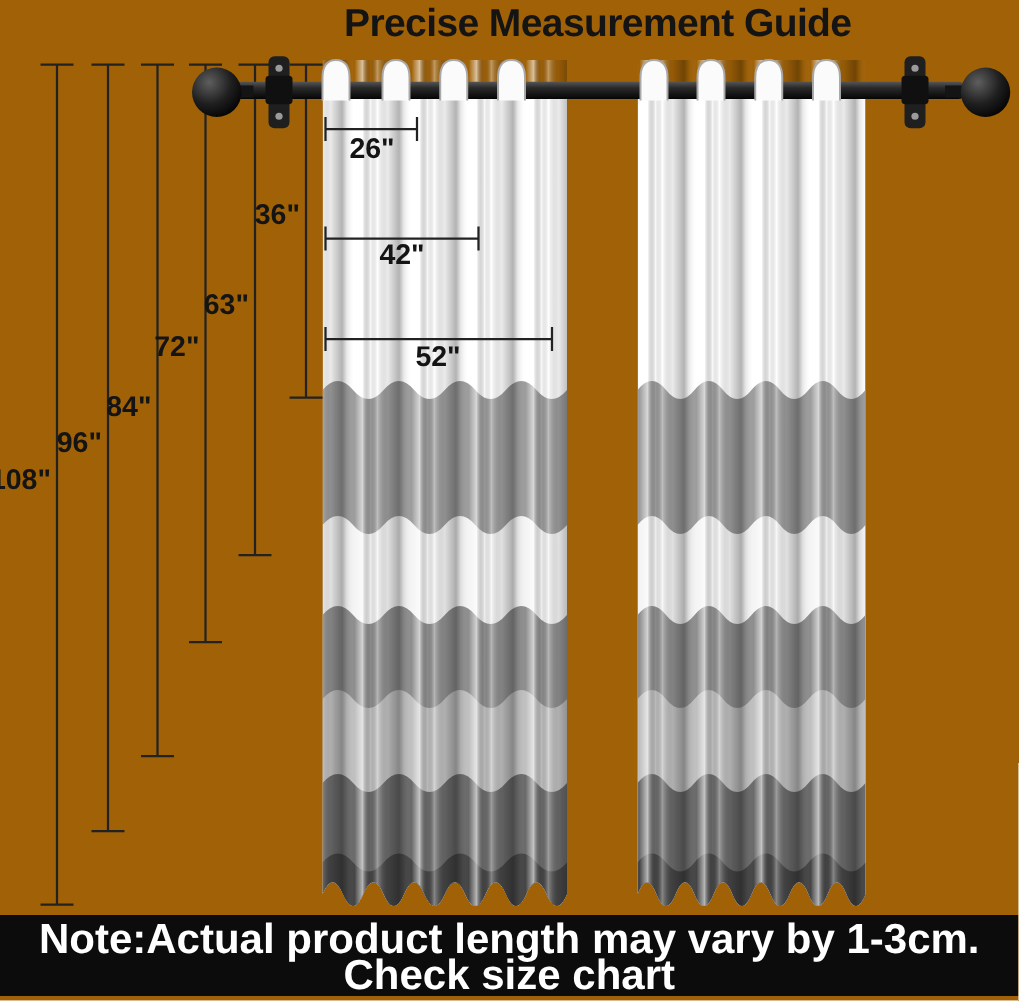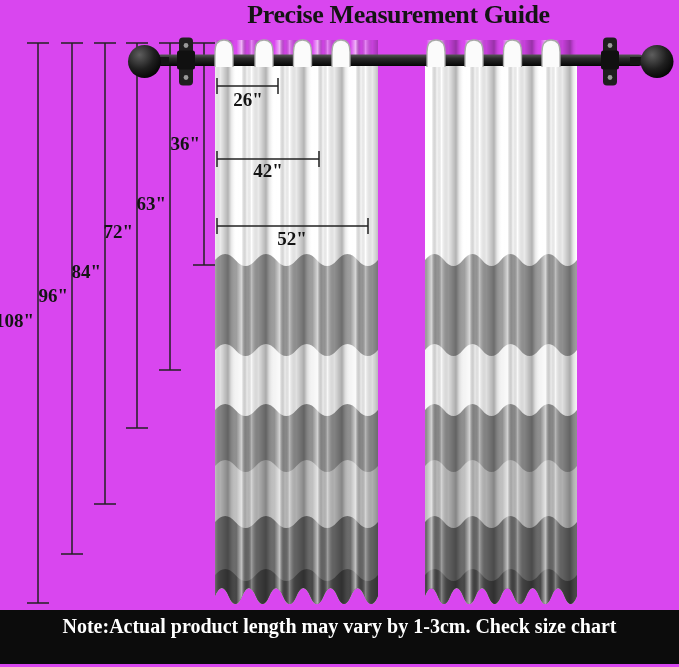--- a/index.html
+++ b/index.html
@@ -1,30 +1,30 @@
 <!DOCTYPE html>
 <html><head>
 <meta charset="utf-8">
 <style>
   html,body{margin:0;padding:0;background:#fff;}
   .canvas{
-    position:relative;width:679px;height:667px;background:#d946ef;overflow:hidden;
-    font-family:Liberation Serif, serif;
+    position:relative;width:679px;height:667px;background:#a16207;overflow:hidden;
+    font-family:Liberation Sans, sans-serif;
   }
   .title{
     position:absolute;top:0;left:118px;right:0;text-align:center;
     font-size:26px;font-weight:bold;color:#141414;letter-spacing:-0.4px;line-height:30px;
   }
   .scene{position:absolute;left:0;top:0;}
   .mlabel{position:absolute;font-size:19px;font-weight:bold;color:#141414;white-space:nowrap;line-height:19px;}
   .vlabel{width:60px;text-align:right;}
   .hlabel{width:70px;text-align:center;}
   .note-bar{
     position:absolute;left:0;top:610px;width:679px;height:54px;background:#0c0c0c;
-    color:#fff;text-align:center;font-weight:bold;font-size:20px;line-height:24px;
+    color:#fff;text-align:center;font-weight:bold;font-size:28px;line-height:24px;
     padding-top:4px;box-sizing:border-box;
   }
 </style>
 </head>
 <body>
 
 <div class="canvas">
 
   <svg class="scene" width="679" height="667" viewBox="0 0 679 667">
     <defs>

